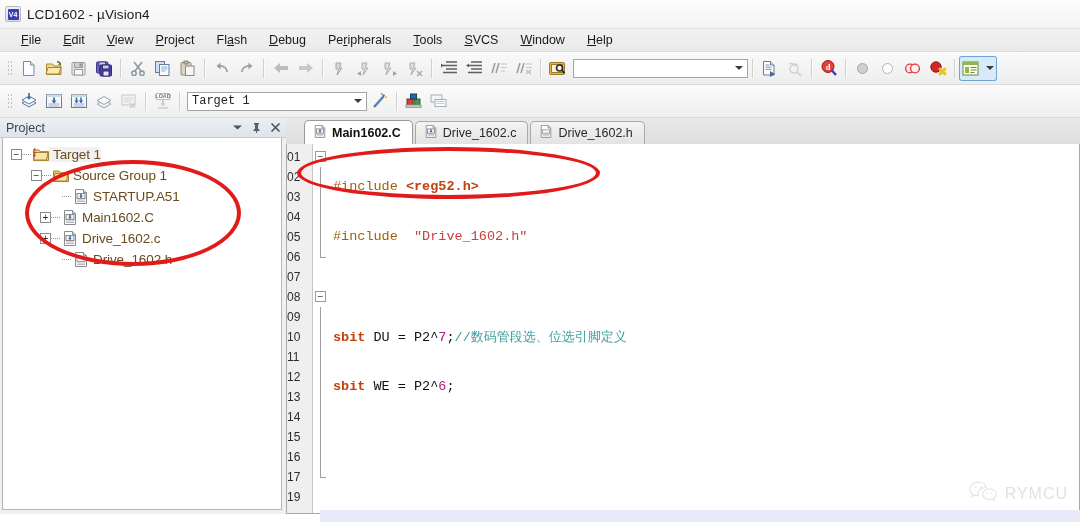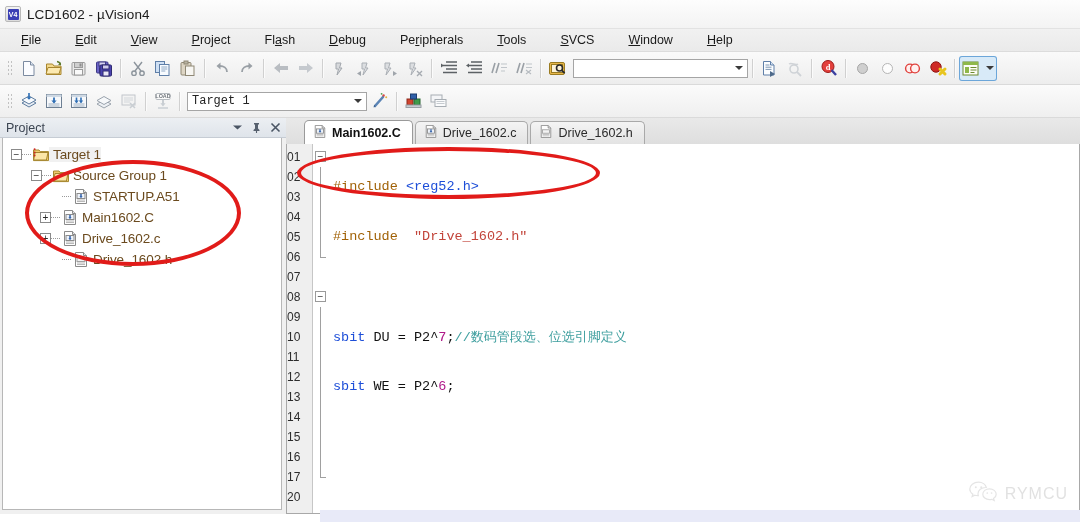--- a/index.html
+++ b/index.html
@@ -25,21 +25,21 @@
   }
   .app-icon i{
     display:block;width:11px;height:11px;background:#3b3fb5;border-radius:1px;
     color:#fff;font-style:normal;font-size:7px;line-height:11px;text-align:center;
     font-family:"Liberation Sans", sans-serif;font-weight:bold;
   }
   .title-text{font-size:13.5px;color:#1b1b1b;letter-spacing:.1px;}
 
   
   .menubar{
-    height:22px;display:flex;align-items:center;padding-left:10px;gap:12px;
+    height:22px;display:flex;align-items:center;padding-left:10px;gap:0;
     background:linear-gradient(#f1f1f1,#eaeaea);
     border-bottom:1px solid #dcdcdc;
   }
   .menu-item{
     font-size:12.5px;color:#1a1a1a;padding:2px 11px;cursor:default;white-space:nowrap;
   }
   .menu-item u{text-decoration:underline;}
 
   
   .toolbar{
@@ -134,21 +134,21 @@
   .gutter div{height:20px;line-height:20px;padding-right:20px;}
   .foldcol{
     width:14px;flex:0 0 auto;background:#ffffff;padding-top:3px;position:relative;
   }
   .foldcol .fr{height:20px;position:relative;}
   .codecol{
     flex:1;padding-top:3px;font-family:"Liberation Mono", monospace;
     font-size:13.5px;white-space:pre;overflow:hidden;position:relative;
   }
   .codecol .ln{height:20px;line-height:20px;padding-left:6px;}
-  .k{color:#1d4ed8;font-weight:normal;text-align:center;}   
+  .k{color:#c2410c;font-weight:bold;text-align:center;}   
   .p{color:#a16207;}                    
   .s{color:#c2443a;}                    
   .c{color:#3d9e9e;}                    
   .n{color:#111111;}                    
   .num{color:#b01a8a;}
   .chn{font-family:"DejaVu Sans", sans-serif;font-size:13px;}
 
   
   .foldbox{
     position:absolute;left:2px;top:4px;width:11px;height:11px;
@@ -692,21 +692,21 @@
           <div>08</div>
           <div>09</div>
           <div>10</div>
           <div>11</div>
           <div>12</div>
           <div>13</div>
           <div>14</div>
           <div>15</div>
           <div>16</div>
           <div>17</div>
-          <div>20</div>
+          <div>19</div>
         </div>
 
         <div class="foldcol">
           <div class="fr">
               <span class="foldbox">−</span>
             </div>
           <div class="fr">
               <span class="foldline" style="top:0;bottom:0;"></span>
             </div>
           <div class="fr">

